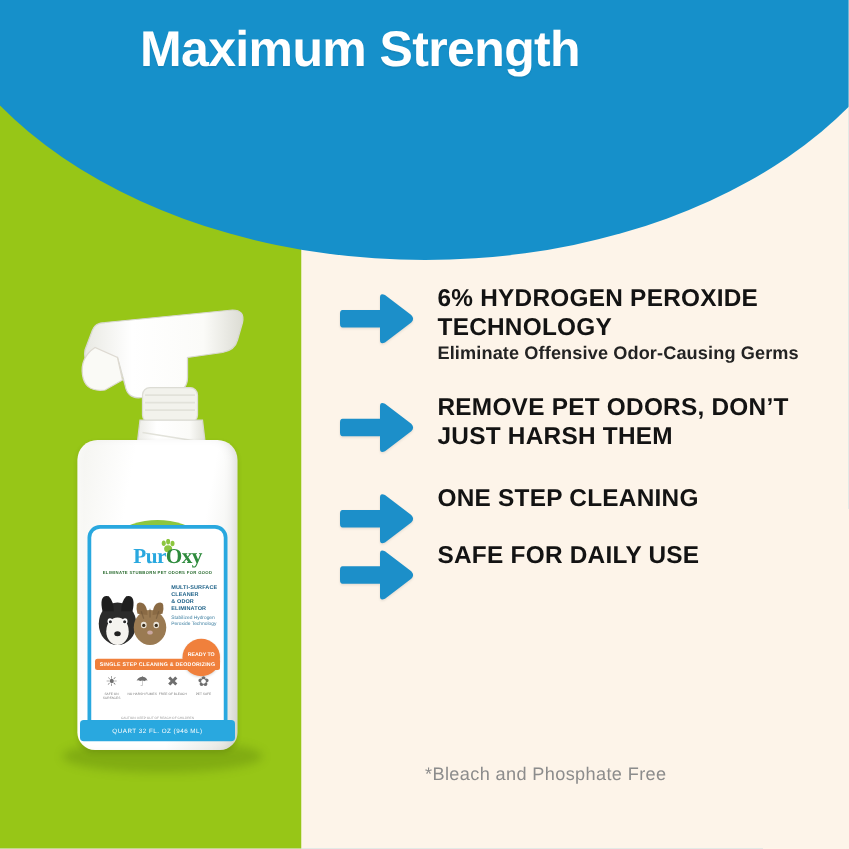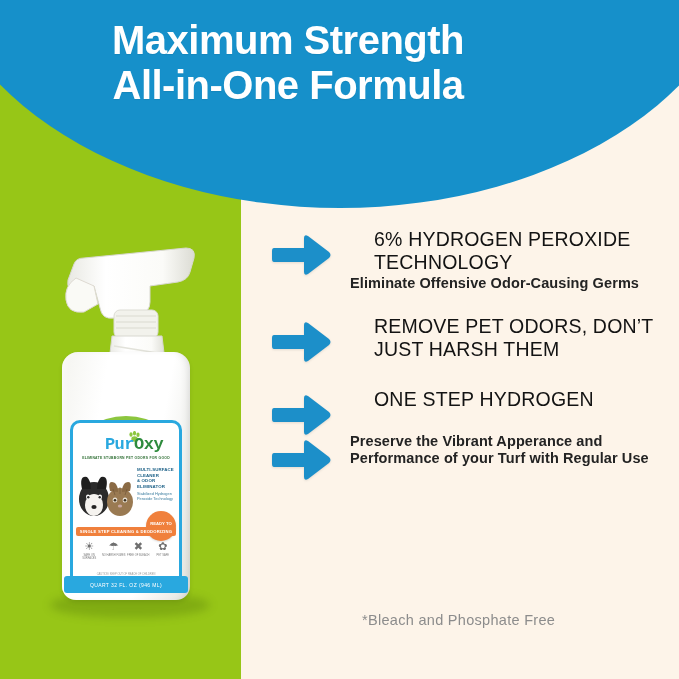--- a/index.html
+++ b/index.html
@@ -34,32 +34,31 @@
 
   
   .bullets{position:absolute;left:272px;top:228px;width:400px;}
   .bullet{position:relative;padding-left:78px;margin-bottom:22px;}
   .arrow{
     position:absolute;left:0;top:6px;width:60px;height:42px;
   }
   .arrow svg{display:block;width:60px;height:42px;
     filter:drop-shadow(0 1px 1px rgba(0,0,0,.10));}
   .b-title{
-    color:#131313;font-weight:normal;font-size:19.5px;line-height:1.16;
+    color:#131313;font-weight:bold;font-size:19.5px;line-height:1.16;
     letter-spacing:.2px;
     font-family:"Liberation Sans",sans-serif;
-    margin-left:24px;
   }
   .b-sub{
     color:#232323;font-size:14.5px;line-height:1.22;margin-top:2px;
     letter-spacing:.1px;
     font-weight:bold;
   }
   .footnote{
-    position:absolute;left:362px;top:612px;
+    position:absolute;left:340px;top:612px;
     color:#8c8c8c;font-size:14.5px;letter-spacing:.3px;
   }
 
   
   .bottle-wrap{position:absolute;left:40px;top:240px;width:180px;height:400px;}
   .shadow{
     position:absolute;left:10px;top:352px;width:160px;height:26px;
     background:rgba(40,70,0,.20);border-radius:50%;
     filter:blur(4px);
   }
@@ -81,21 +80,21 @@
     box-sizing:border-box;overflow:hidden;
   }
   .swoosh{
     position:absolute;left:34px;top:176px;width:104px;height:34px;
     border-top:7px solid #8cc63f;border-radius:50%/100% 100% 0 0;
     border-left:transparent;border-right:transparent;border-bottom:none;
   }
   .logo{
     position:absolute;left:16px;right:0;top:12px;text-align:center;
     font-size:17px;font-weight:bold;color:#29a8df;letter-spacing:-0.5px;
-    font-family:Liberation Mono, monospace;
+    font-family:Liberation Serif, serif;
   }
   .logo .ox{color:#2e8b3d;}
   .paw{
     position:absolute;left:55px;top:8px;width:13px;height:12px;
   }
   .tagline{
     position:absolute;left:0;right:0;top:33px;text-align:center;
     font-size:3.4px;color:#2f6f34;letter-spacing:.25px;font-weight:bold;
   }
   .pets{
@@ -140,21 +139,20 @@
 </head>
 <body>
 
 <div class="stage">
 
   <div class="green-panel"></div>
   <div class="blue-arc"></div>
 
   <div class="headline">
     <span>Maximum Strength</span>
-    <span class="l2">All-in-One Formula</span>
   </div>
 
   <div class="bottle-wrap">
     <div class="shadow"></div>
 
     <svg class="trigger" viewBox="0 0 146 130">
       <defs>
         <linearGradient id="pg" x1="0" y1="0" x2="1" y2="0">
           <stop offset="0" stop-color="#e9e9e3"></stop>
           <stop offset="0.3" stop-color="#ffffff"></stop>
@@ -277,28 +275,28 @@
       </span>
       <div class="b-title">REMOVE PET ODORS, DON’T JUST HARSH THEM</div>
     </div>
 
     <div class="bullet">
       <span class="arrow">
         <svg viewBox="0 0 60 42">
             <path d="M2 14 H32 V4 Q32 0 36 2 L57 18 Q60 21 57 24 L36 40 Q32 42 32 38 V28 H2 Q0 28 0 25 V17 Q0 14 2 14 Z" fill="#1c8fc9"></path>
           </svg>
       </span>
-      <div class="b-title">ONE STEP HYDROGEN</div>
+      <div class="b-title">ONE STEP CLEANING</div>
     </div>
 
     <div class="bullet">
       <span class="arrow">
         <svg viewBox="0 0 60 42">
             <path d="M2 14 H32 V4 Q32 0 36 2 L57 18 Q60 21 57 24 L36 40 Q32 42 32 38 V28 H2 Q0 28 0 25 V17 Q0 14 2 14 Z" fill="#1c8fc9"></path>
           </svg>
       </span>
-      <div class="b-sub">Preserve the Vibrant Apperance and Performance of your Turf with Regular Use</div>
+      <div class="b-title">SAFE FOR DAILY USE</div>
     </div>
   </div>
 
   <div class="footnote">*Bleach and Phosphate Free</div>
 
 </div>
 
 </body></html>

